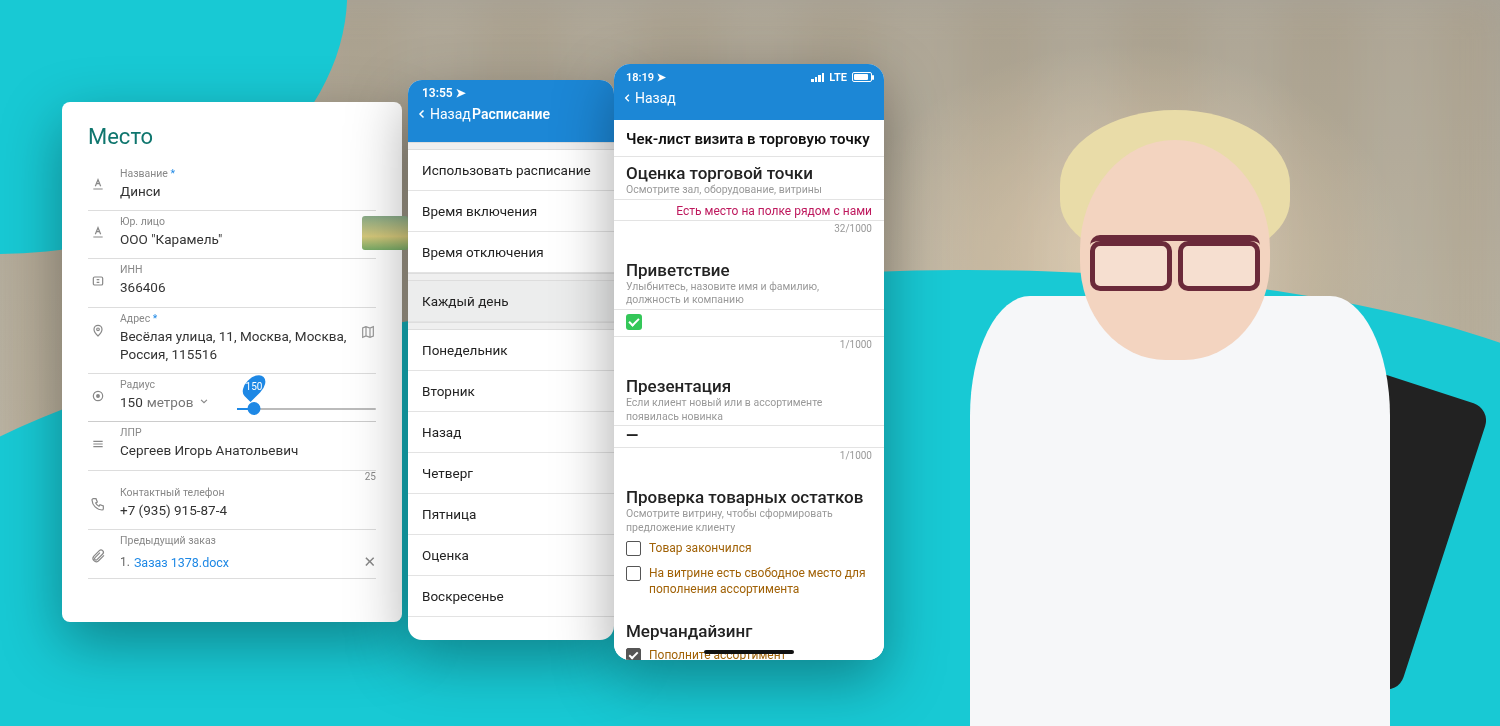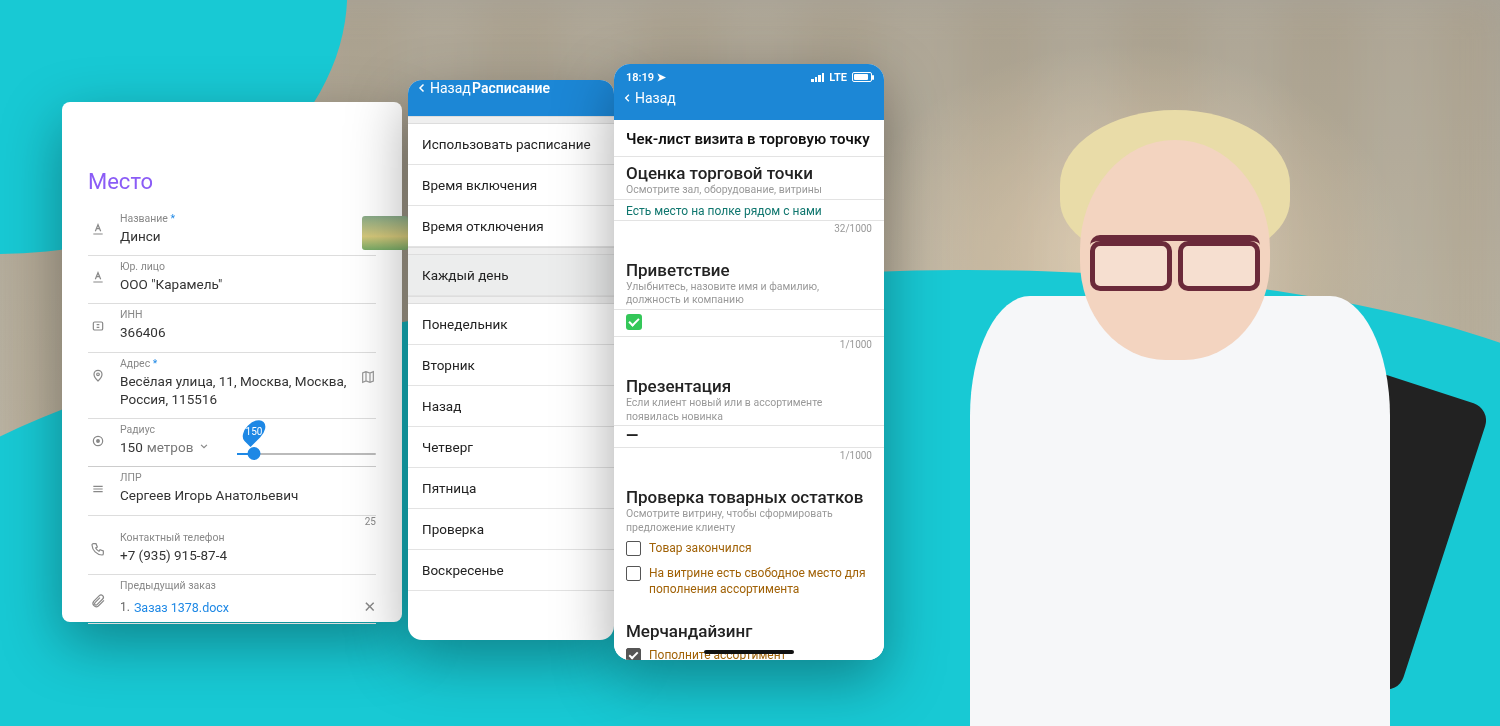--- a/index.html
+++ b/index.html
@@ -65,21 +65,21 @@
   }
 
   
   .card {
     position: absolute; background: #fff; border-radius: 8px;
     box-shadow: 0 20px 60px rgba(0,0,0,0.35);
   }
 
   
   .card1 { left: 62px; top: 102px; width: 340px; height: 520px; padding: 0; }
-  .card1 .title { font-size: 22px; font-weight: 400; color: #8b5cf6; padding: 22px 26px 14px; margin-top: 45px; }
+  .card1 .title { font-size: 22px; font-weight: 400; color: #0f766e; padding: 22px 26px 14px; }
   .thumb { position:absolute; top:114px; right:-6px; width:46px; height:34px;
     background:linear-gradient(180deg,#8a8 0%, #d4c77a 60%, #7a6 100%); border-radius:3px; }
   .field { position:relative; padding: 4px 26px 10px 58px; }
   .field .label { font-size: 10.5px; color: #888; }
   .field .req::after { content:" *"; color:#1e88e5; }
   .field .value { font-size: 13.5px; color: #333; padding-top:2px; line-height:1.35; }
   .field .icon { position:absolute; left:28px; top:14px; width:18px; height:18px; color:#888; }
   .underline { border-bottom:1px solid #ddd; margin-left:26px; margin-right:26px; }
   .hr-strong { border-bottom:1px solid #ccc; margin:0 26px; }
   .radius-row { display:flex; align-items:center; gap:8px; }
@@ -117,21 +117,21 @@
   .card3 { left: 614px; top: 64px; width: 270px; height: 596px; border-radius:16px; overflow:hidden;
     display:flex; flex-direction:column;}
   .card3 .ios-status{font-size:11px;padding:0 12px;}
   .card3 .ios-status .right{display:flex;gap:5px;align-items:center;}
   .card3 .ios-nav{height:30px;}
   .card3 .page-title{font-size:15px;font-weight:600;padding:10px 12px 8px;color:#111;background:#fff;}
   .card3 .body{flex:1;overflow:hidden;background:#fff;}
   .section{padding:6px 12px 2px;}
   .section .s-title{font-size:17px;font-weight:500;color:#222;}
   .section .s-sub{font-size:10.5px;color:#999;line-height:1.3;}
-  .note{font-size:12px;color:#0f766e;padding:4px 12px 2px;}
+  .note{font-size:12px;color:#be185d;padding:4px 12px 2px;text-align:right;}
   .thin-line{height:1px;background:#e3e3e3;margin:0 0;}
   .count{font-size:10px;color:#999;text-align:right;padding:2px 12px 6px;}
   .greencheck{display:inline-block;width:16px;height:16px;background:#34c759;border-radius:3px;
     position:relative;margin:4px 12px 2px;}
   .greencheck::after{content:"";position:absolute;left:3px;top:4px;width:8px;height:4px;
     border-left:2px solid #fff;border-bottom:2px solid #fff;transform:rotate(-45deg);}
   .dash{font-size:16px;font-weight:700;color:#222;padding:0 12px 2px;}
   .gap{height:14px;}
   .ck-row{display:flex;align-items:flex-start;gap:8px;padding:4px 12px;font-size:12px;color:#a16207;line-height:1.35;}
   .ck-box{flex-shrink:0;width:15px;height:15px;border:1.5px solid #555;border-radius:2px;margin-top:1px;position:relative;}
@@ -278,20 +278,24 @@
   </div>
   <div class="file-row">
     <span class="num">1.</span>
     <span class="link">Зазаз 1378.docx</span>
     <span class="x">✕</span>
   </div>
   <div class="underline"></div>
 </div>
 
 <div class="card card2">
+  <div class="ios-status">
+    <span><span>13:55</span> ➤</span>
+    <span></span>
+  </div>
   <div class="ios-nav">
     <div class="back">
       <svg width="12" height="16" viewBox="0 0 24 24" fill="none" stroke="#fff" stroke-width="3">
           <path d="M15 5l-7 7 7 7"></path>
         </svg>
       <span>Назад</span>
     </div>
     <div class="ios-title">Расписание</div>
   </div>
   <div class="list-sep"></div>
@@ -299,21 +303,21 @@
   <div class="list-row">Время включения</div>
   <div class="list-row">Время отключения</div>
   <div class="list-sep"></div>
   <div class="list-row hl">Каждый день</div>
   <div class="list-sep"></div>
   <div class="list-row">Понедельник</div>
   <div class="list-row">Вторник</div>
   <div class="list-row">Назад</div>
   <div class="list-row">Четверг</div>
   <div class="list-row">Пятница</div>
-  <div class="list-row">Проверка</div>
+  <div class="list-row">Оценка</div>
   <div class="list-row">Воскресенье</div>
 </div>
 
 <div class="card card3">
   <div class="ios-status">
     <span><span>18:19</span> ➤</span>
     <span class="right">
       <span class="sigbars">
           <i style="height:3px"></i>
           <i style="height:5px"></i>

